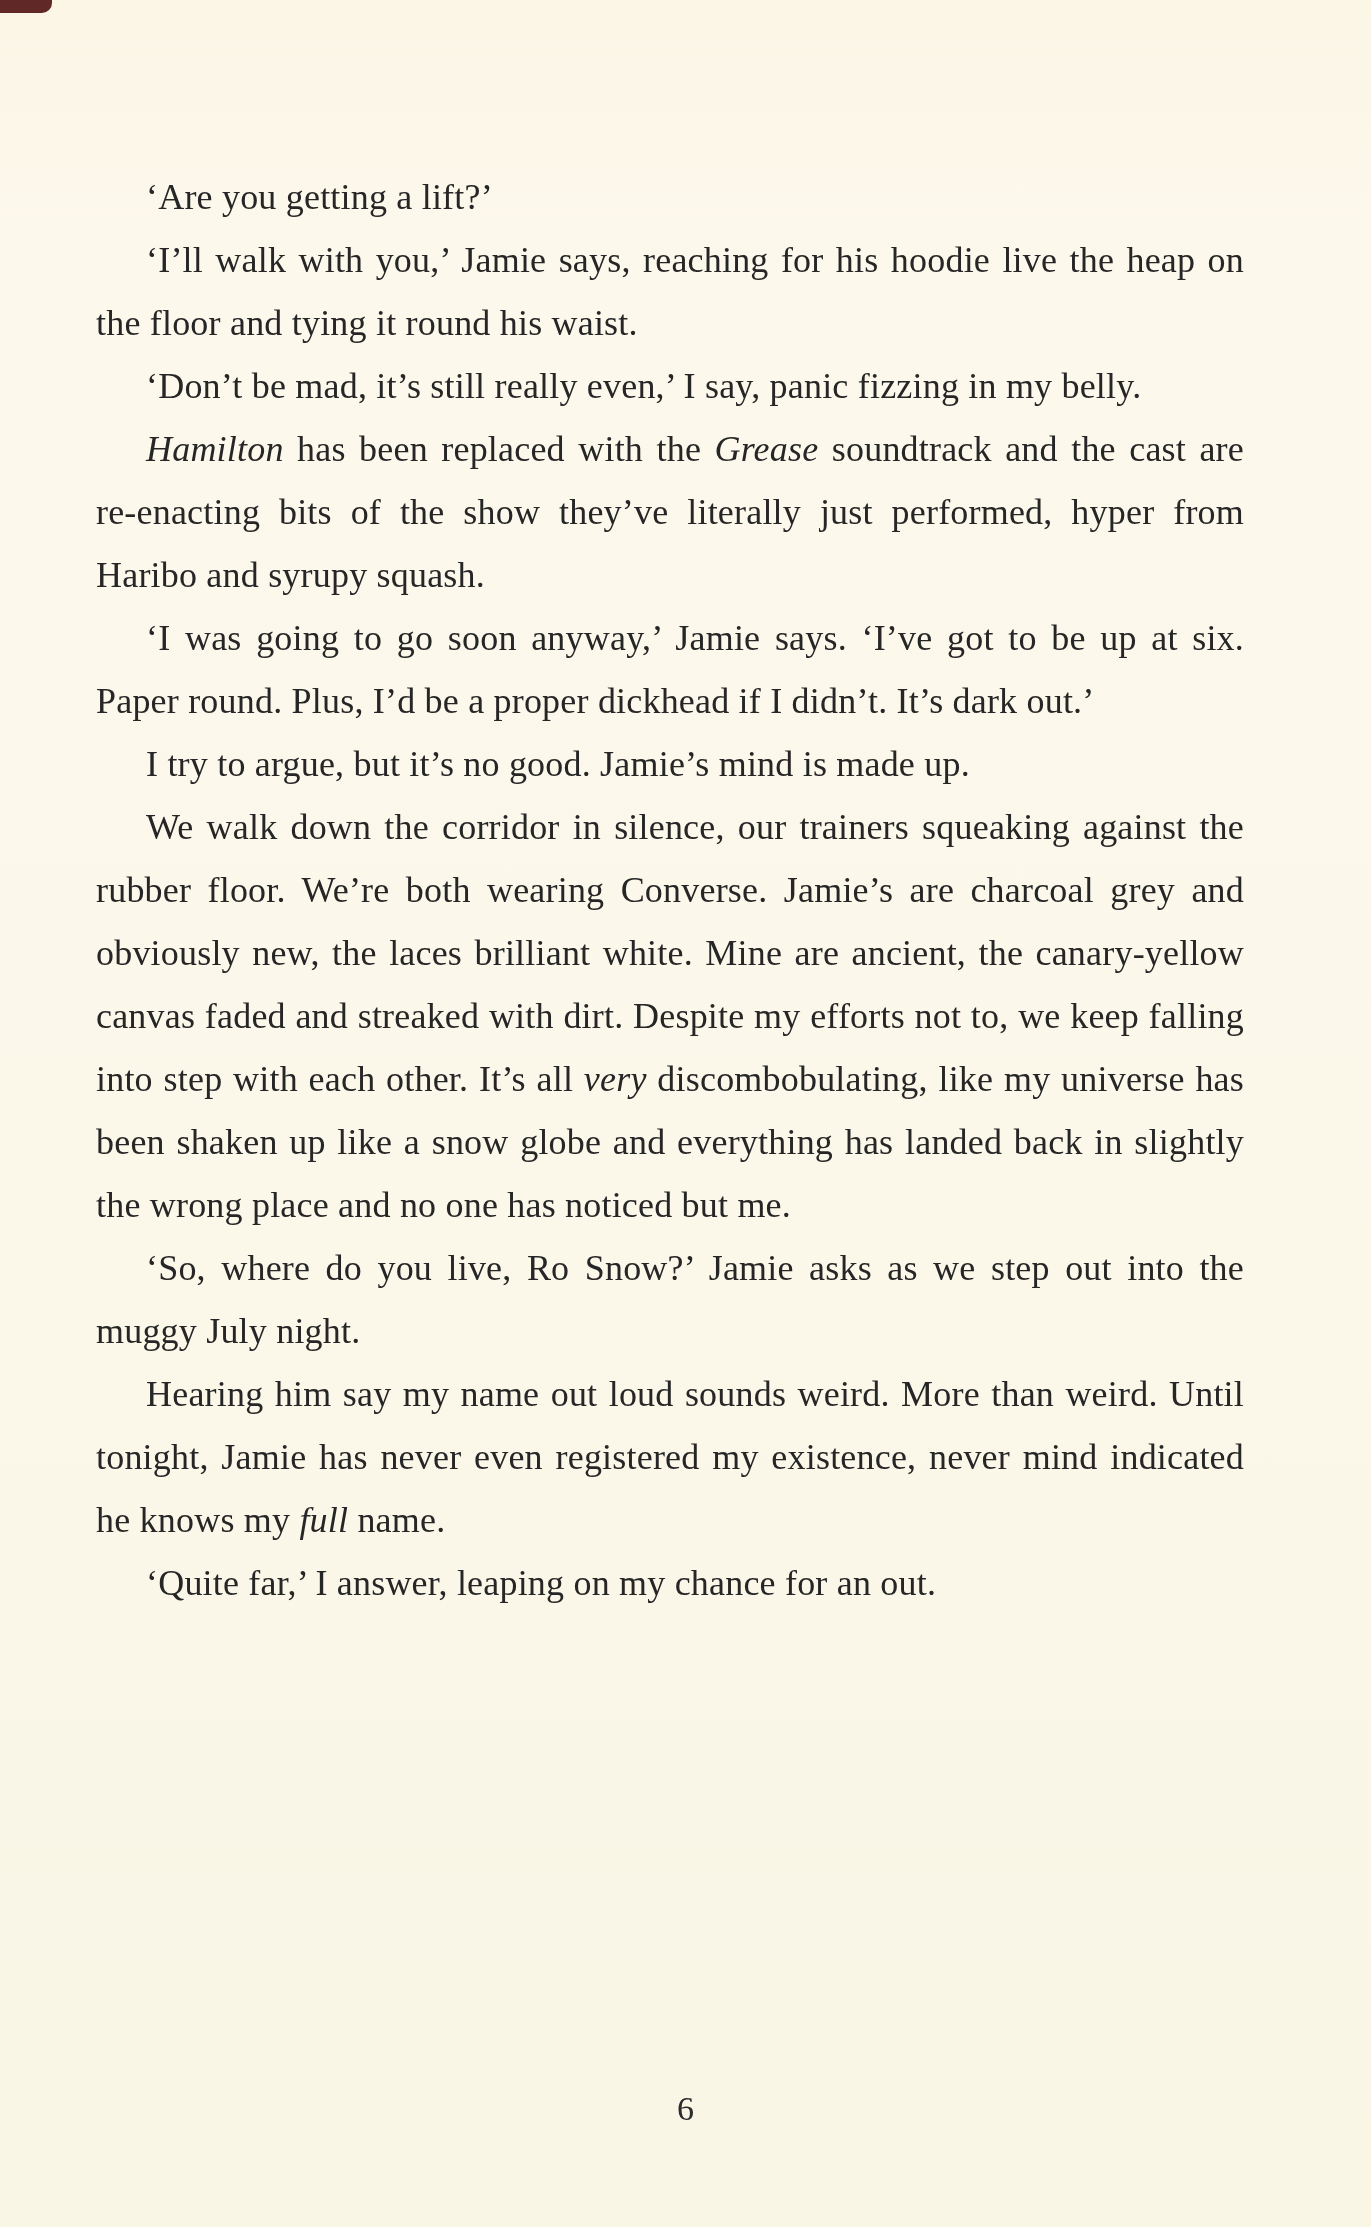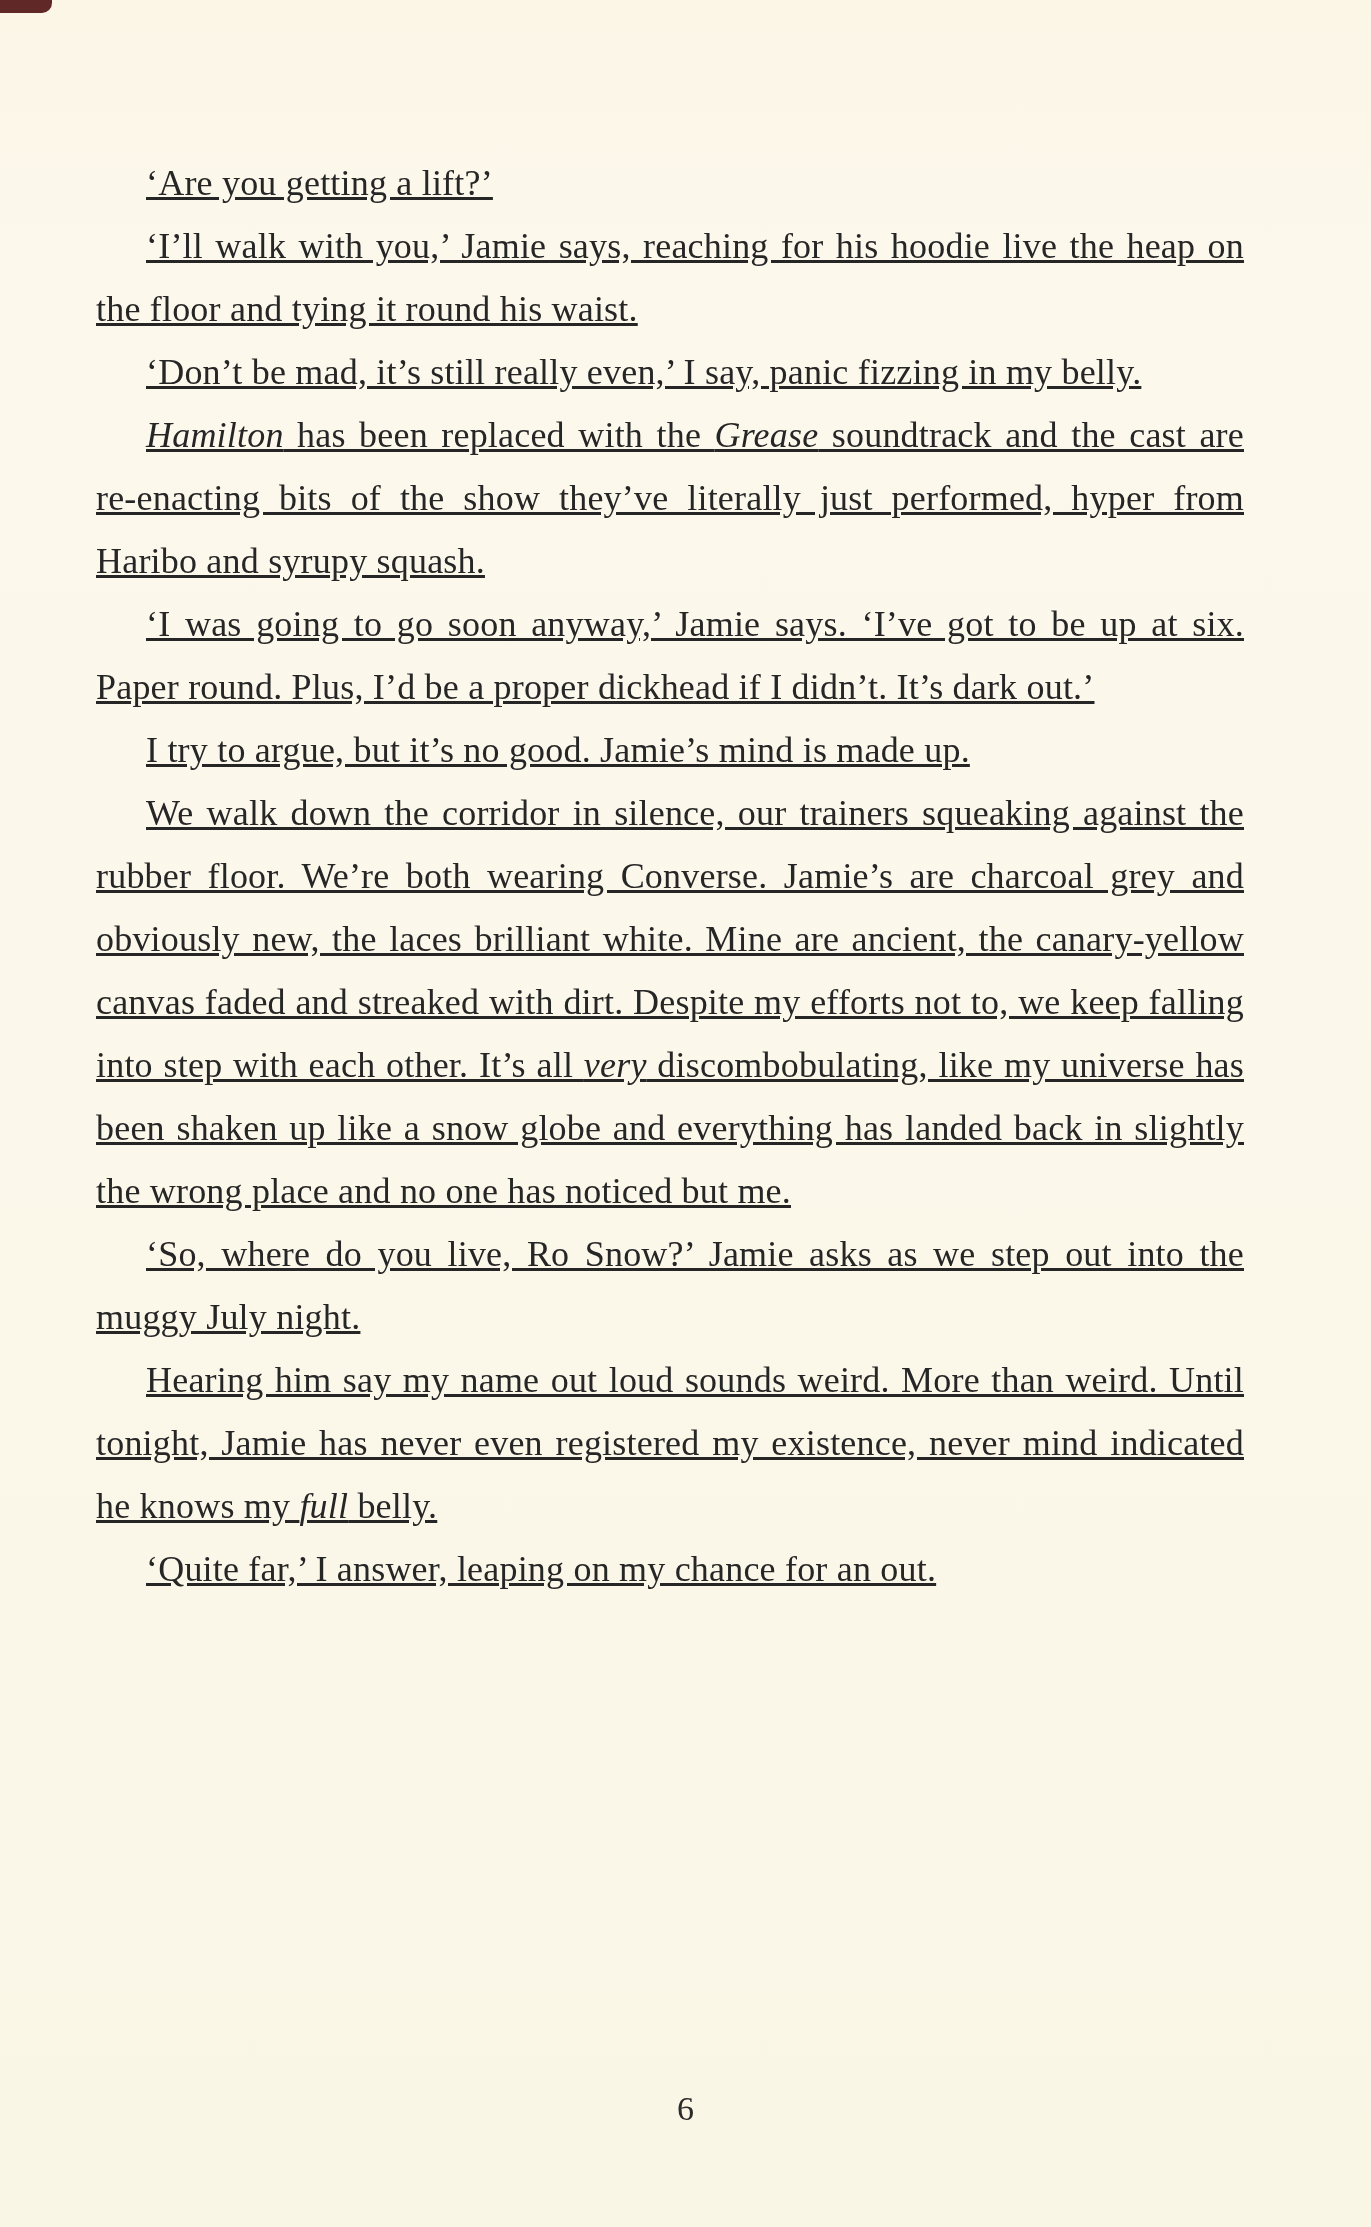--- a/index.html
+++ b/index.html
@@ -26,23 +26,22 @@
     left: 0;
     width: 52px;
     height: 13px;
     background: #4f1312;
     border-bottom-right-radius: 10px;
     opacity: 0.9;
   }
   .text-block {
     position: absolute;
     left: 96px;
-    top: 152px;
+    top: 166px;
     width: 1148px;
-    text-decoration: underline;
   }
   .para {
     margin: 0;
     font-size: 36px;
     line-height: 63px;
     text-align: justify;
     text-indent: 50px;
     letter-spacing: 0.2px;
   }
   .para em {
@@ -65,17 +64,17 @@
   <div class="scan-artifact-tl"></div>
   <div class="text-block" id="paragraphs">
       <p class="para"><span>‘Are you getting a lift?’</span></p>
       <p class="para"><span>‘I’ll walk with you,’ Jamie says, reaching for his hoodie live the heap on the floor and tying it round his waist.</span></p>
       <p class="para"><span>‘Don’t be mad, it’s still really even,’ I say, panic fizzing in my belly.</span></p>
       <p class="para"><em>Hamilton</em><span> has been replaced with the </span><em>Grease</em><span> soundtrack and the cast are re-enacting bits of the show they’ve literally just performed, hyper from Haribo and syrupy squash.</span></p>
       <p class="para"><span>‘I was going to go soon anyway,’ Jamie says. ‘I’ve got to be up at six. Paper round. Plus, I’d be a proper dickhead if I didn’t. It’s dark out.’</span></p>
       <p class="para"><span>I try to argue, but it’s no good. Jamie’s mind is made up.</span></p>
       <p class="para"><span>We walk down the corridor in silence, our trainers squeaking against the rubber floor. We’re both wearing Converse. Jamie’s are charcoal grey and obviously new, the laces brilliant white. Mine are ancient, the canary-yellow canvas faded and streaked with dirt. Despite my efforts not to, we keep falling into step with each other. It’s all </span><em>very</em><span> discombobulating, like my universe has been shaken up like a snow globe and everything has landed back in slightly the wrong place and no one has noticed but me.</span></p>
       <p class="para"><span>‘So, where do you live, Ro Snow?’ Jamie asks as we step out into the muggy July night.</span></p>
-      <p class="para"><span>Hearing him say my name out loud sounds weird. More than weird. Until tonight, Jamie has never even registered my existence, never mind indicated he knows my </span><em>full</em><span> belly.</span></p>
+      <p class="para"><span>Hearing him say my name out loud sounds weird. More than weird. Until tonight, Jamie has never even registered my existence, never mind indicated he knows my </span><em>full</em><span> name.</span></p>
       <p class="para"><span>‘Quite far,’ I answer, leaping on my chance for an out.</span></p>
     </div>
   <div class="page-number">6</div>
 </div>
 
 </body></html>

